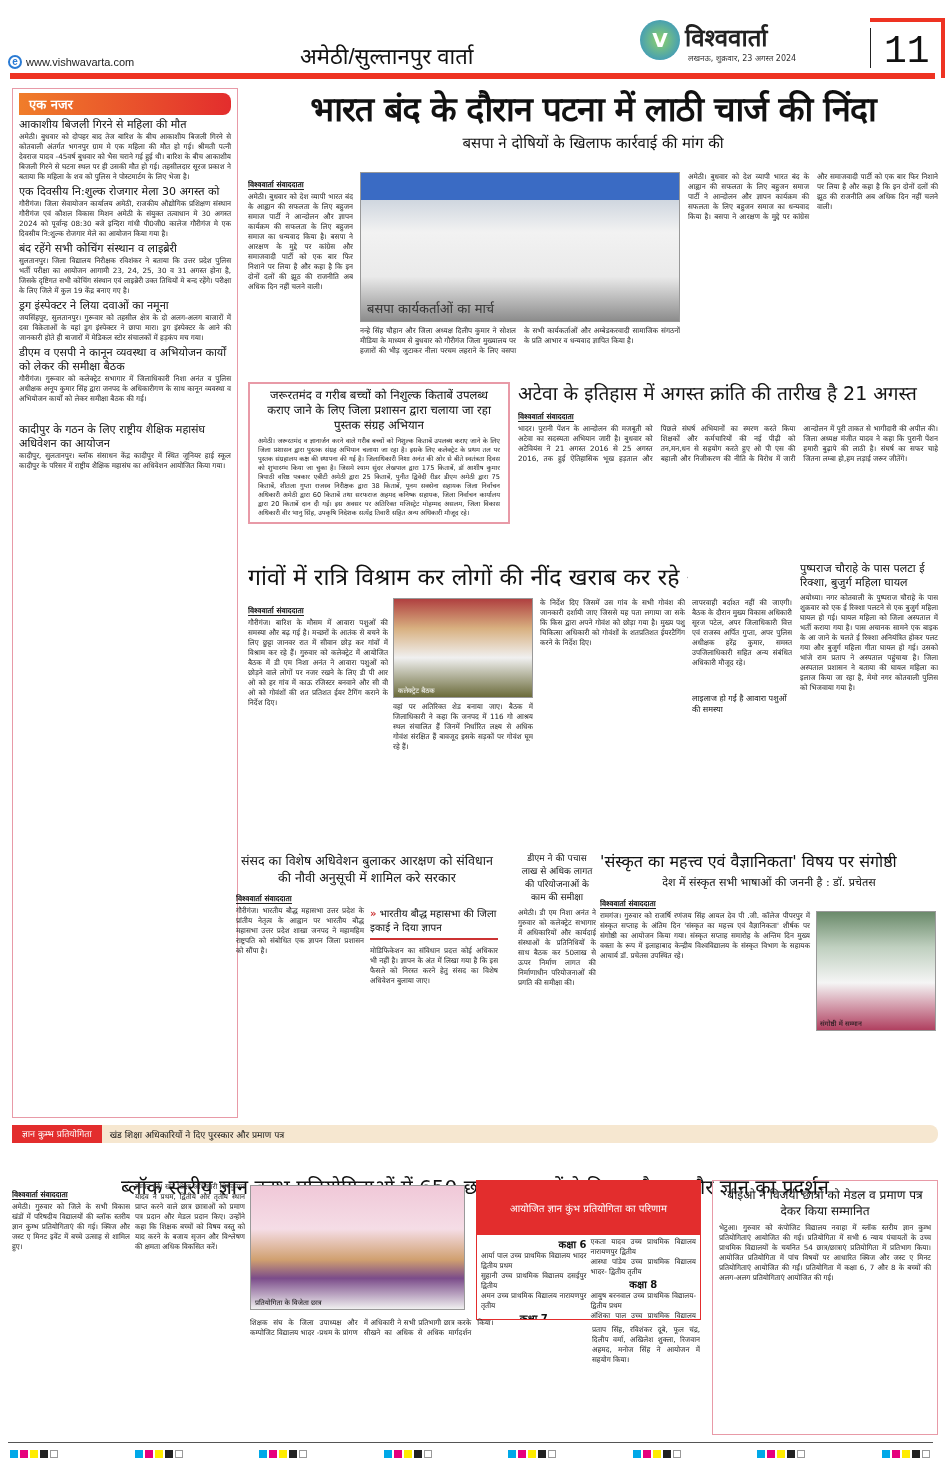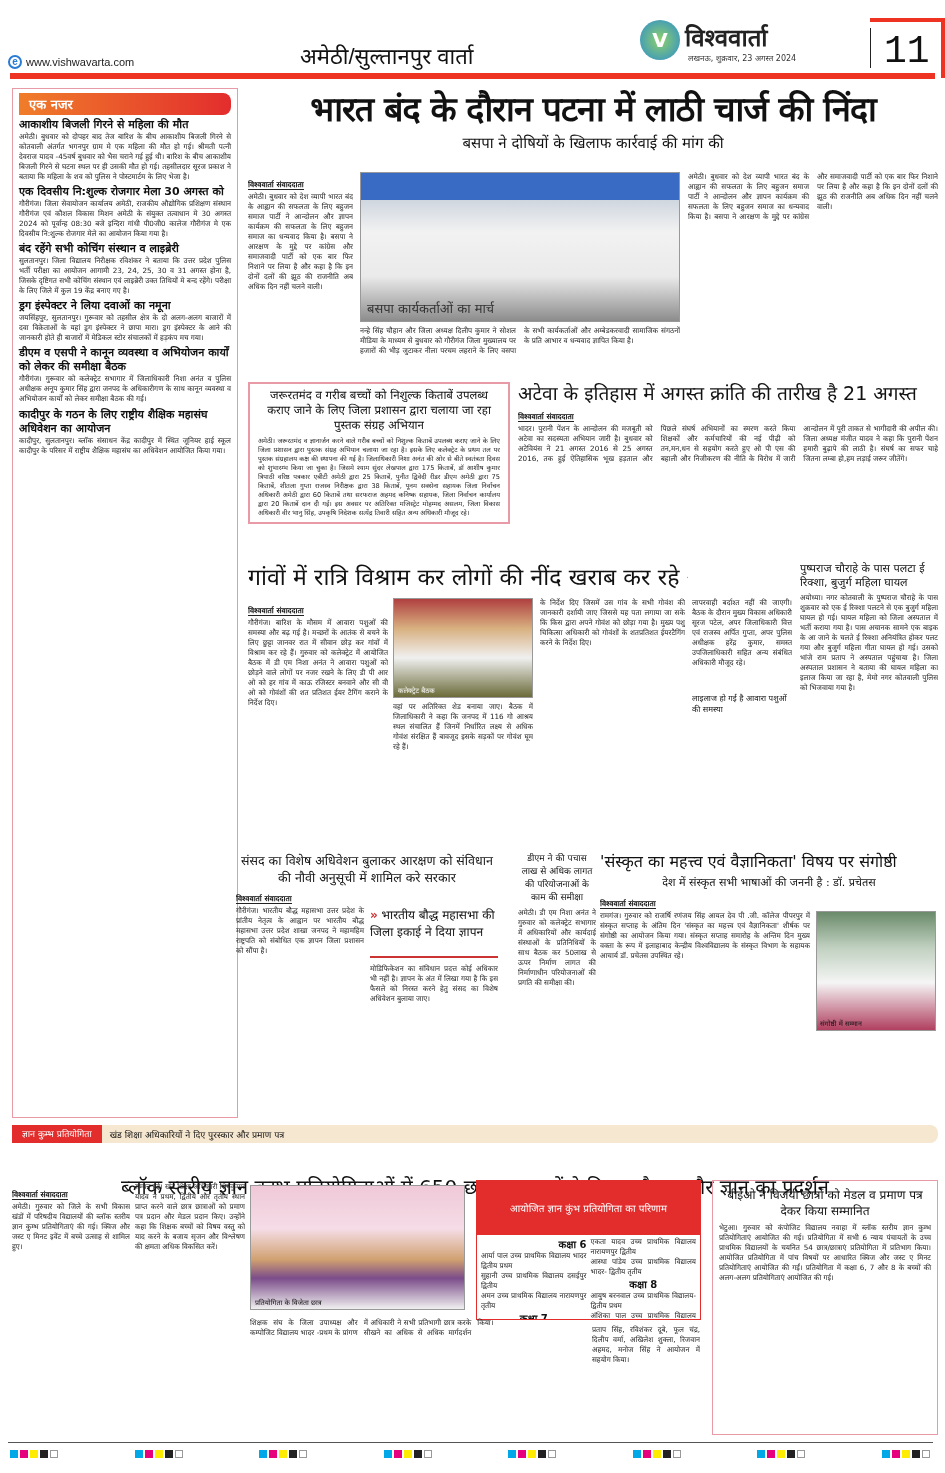--- a/index.html
+++ b/index.html
@@ -9,21 +9,21 @@
 .e-icon{width:14px;height:14px;border-radius:50%;border:2px solid #2a7bd4;color:#2a7bd4;font-size:10px;line-height:10px;text-align:center;font-weight:bold}
 .hdr-section{left:300px;top:40px;font-size:22px;font-family:"Liberation Sans",sans-serif;color:#111}
 .logo{left:640px;top:20px;width:40px;height:40px;border-radius:50%;background:radial-gradient(circle,#8fd16a,#2a8bd0);color:#fff;font-weight:bold;text-align:center;line-height:40px;font-size:20px}
 .brand{left:685px;top:20px;font-size:24px;font-weight:bold;color:#222}
 .dateline{left:688px;top:52px;font-size:8px;color:#333}
 .pageno{left:870px;top:18px;width:75px;height:60px;border-top:4px solid #e32;border-right:4px solid #e32;font-size:38px;font-family:Liberation Mono, monospace;padding-left:14px;line-height:60px}
 .pageno::before{content:"";position:absolute;left:0;top:6px;height:40px;border-left:1px solid #222}
 .redrule{left:10px;top:73px;width:925px;height:6px;background:#e32}
 .box{border:1px solid #e89aa7}
 .col-text{font-size:7.2px;line-height:10px;color:#222;text-align:justify}
-.h-med{font-size:15px;line-height:19px;color:#111;font-weight:bold}
+.h-med{font-size:15px;line-height:19px;color:#111;font-weight:normal}
 .byline{font-size:7.5px;font-weight:bold;border-bottom:1px solid #222;display:inline-block;margin-bottom:2px}
 .img-ph{background:linear-gradient(135deg,#9aa6b8,#dfe3ea 40%,#8a9bb0);border:1px solid #999}
 .ek-tag{background:linear-gradient(90deg,#f07d2a,#e32d2d);color:#fff;font-weight:bold;font-size:13px;padding:2px 10px;border-radius:0 8px 8px 0;margin-bottom:3px}
 .cmyk{display:flex;gap:2px;align-items:center}
 .cmyk span{width:8px;height:8px;display:inline-block}
 </style>
 </head>
 <body>
 
 <div class="abs hdr-url">
@@ -52,21 +52,21 @@
     <p class="col-text">सुलतानपुर। जिला विद्यालय निरीक्षक रविशंकर ने बताया कि उत्तर प्रदेश पुलिस भर्ती परीक्षा का आयोजन आगामी 23, 24, 25, 30 व 31 अगस्त होना है, जिसके दृष्टिगत सभी कोचिंग संस्थान एवं लाइब्रेरी उक्त तिथियों मे बन्द रहेंगे। परीक्षा के लिए जिले में कुल 19 केंद्र बनाए गए है।</p>
   </div>
   <div style="margin-top:3px">
     <div class="h-med" style="font-size:11px;line-height:14px">ड्रग इंस्पेक्टर ने लिया दवाओं का नमूना</div>
     <p class="col-text">जयसिंहपुर, सुलतानपुर। गुरूवार को तहसील क्षेत्र के दो अलग-अलग बाजारों में दवा विक्रेताओं के यहां ड्रग इंस्पेक्टर ने छापा मारा। ड्रग इंस्पेक्टर के आने की जानकारी होते ही बाजारों में मेडिकल स्टोर संचालकों में हड़कंप मच गया।</p>
   </div>
   <div style="margin-top:3px">
     <div class="h-med" style="font-size:11px;line-height:14px">डीएम व एसपी ने कानून व्यवस्था व अभियोजन कार्यों को लेकर की समीक्षा बैठक</div>
     <p class="col-text">गौरीगंज। गुरूवार को कलेक्ट्रेट सभागार में जिलाधिकारी निशा अनंत व पुलिस अधीक्षक अनूप कुमार सिंह द्वारा जनपद के अधिकारीगण के साथ कानून व्यवस्था व अभियोजन कार्यों को लेकर समीक्षा बैठक की गई।</p>
   </div>
-  <div style="margin-top:4px">
+  <div style="margin-top:19px">
     <div class="h-med" style="font-size:11px;line-height:14px">कादीपुर के गठन के लिए राष्ट्रीय शैक्षिक महासंघ अधिवेशन का आयोजन</div>
     <p class="col-text">कादीपुर, सुलतानपुर। ब्लॉक संसाधन केंद्र कादीपुर में स्थित जूनियर हाई स्कूल कादीपुर के परिसर में राष्ट्रीय शैक्षिक महासंघ का अधिवेशन आयोजित किया गया।</p>
   </div>
 </div>
 
 <div class="abs" style="left:248px;top:88px;width:690px;font-size:34px;font-weight:bold;line-height:42px;text-align:center;letter-spacing:-1px">भारत बंद के दौरान पटना में लाठी चार्ज की निंदा</div>
 <div class="abs" style="left:248px;top:132px;width:690px;font-size:15px;text-align:center">बसपा ने दोषियों के खिलाफ कार्रवाई की मांग की</div>
 <div class="abs" style="left:248px;top:172px;width:105px;height:200px;overflow:hidden">
   <div class="byline">विश्ववार्ता संवाददाता</div>
   <p class="col-text">अमेठी। बुधवार को देश व्यापी भारत बंद के आह्वान की सफलता के लिए बहुजन समाज पार्टी ने आन्दोलन और ज्ञापन कार्यक्रम की सफलता के लिए बहुजन समाज का धन्यवाद किया है। बसपा ने आरक्षण के मुद्दे पर कांग्रेस और समाजवादी पार्टी को एक बार फिर निशाने पर लिया है और कहा है कि इन दोनों दलों की झूठ की राजनीति अब अधिक दिन नहीं चलने वाली।</p>
@@ -105,21 +105,21 @@
   <div class="h-med" style="font-size:11px;line-height:14px;font-weight:normal">पुष्पराज चौराहे के पास पलटा ई रिक्शा, बुजुर्ग महिला घायल</div>
   <p class="col-text" style="margin-top:3px">अयोध्या। नगर कोतवाली के पुष्पराज चौराहे के पास शुक्रवार को एक ई रिक्शा पलटने से एक बुजुर्ग महिला घायल हो गई। घायल महिला को जिला अस्पताल में भर्ती कराया गया है। पास अचानक सामने एक बाइक के आ जाने के चलते ई रिक्शा अनियंत्रित होकर पलट गया और बुजुर्ग महिला गीता घायल हो गई। उसको भांजे राम प्रताप ने अस्पताल पहुंचाया है। जिला अस्पताल प्रशासन ने बताया की घायल महिला का इलाज किया जा रहा है, मेमो नगर कोतवाली पुलिस को भिजवाया गया है।</p>
 </div>
 
 <div class="abs" style="left:236px;top:852px;width:262px;height:265px;overflow:hidden">
   <div class="h-med" style="font-size:12.5px;line-height:17px;text-align:center;font-weight:normal">संसद का विशेष अधिवेशन बुलाकर आरक्षण को संविधान की नौवी अनुसूची में शामिल करे सरकार</div>
   <div class="byline">विश्ववार्ता संवाददाता</div>
   <div style="display:flex;gap:6px">
     <p class="col-text" style="width:128px">गौरीगंज। भारतीय बौद्ध महासभा उत्तर प्रदेश के प्रांतीय नेतृत्व के आह्वान पर भारतीय बौद्ध महासभा उत्तर प्रदेश शाखा जनपद ने महामहिम राष्ट्रपति को संबोधित एक ज्ञापन जिला प्रशासन को सौंपा है।</p>
     <div style="width:128px">
-      <div style="font-size:12px;border-bottom:2px solid #c33;padding-bottom:16px;margin-bottom:6px"><span style="color:#c33;font-weight:bold">»</span> <span>भारतीय बौद्ध महासभा की जिला इकाई ने दिया ज्ञापन</span></div>
+      <div style="font-size:10px;border-bottom:2px solid #c33;padding-bottom:4px;margin-bottom:6px"><span style="color:#c33;font-weight:bold">»</span> <span>भारतीय बौद्ध महासभा की जिला इकाई ने दिया ज्ञापन</span></div>
       <p class="col-text">मोडिफिकेशन का संविधान प्रदत्त कोई अधिकार भी नहीं है। ज्ञापन के अंत में लिखा गया है कि इस फैसले को निरस्त करने हेतु संसद का विशेष अधिवेशन बुलाया जाए।</p>
     </div>
   </div>
 </div>
 
 <div class="abs" style="left:518px;top:852px;width:78px;height:265px;overflow:hidden">
   <div style="font-size:9px;line-height:13px;text-align:center">डीएम ने की पचास लाख से अधिक लागत की परियोजनाओं के काम की समीक्षा</div>
   <p class="col-text" style="margin-top:4px">अमेठी। डी एम निशा अनंत ने गुरुवार को कलेक्ट्रेट सभागार में अधिकारियों और कार्यदाई संस्थाओं के प्रतिनिधियों के साथ बैठक कर 50लाख से ऊपर निर्माण लागत की निर्माणाधीन परियोजनाओं की प्रगति की समीक्षा की।</p>
 </div>
 

